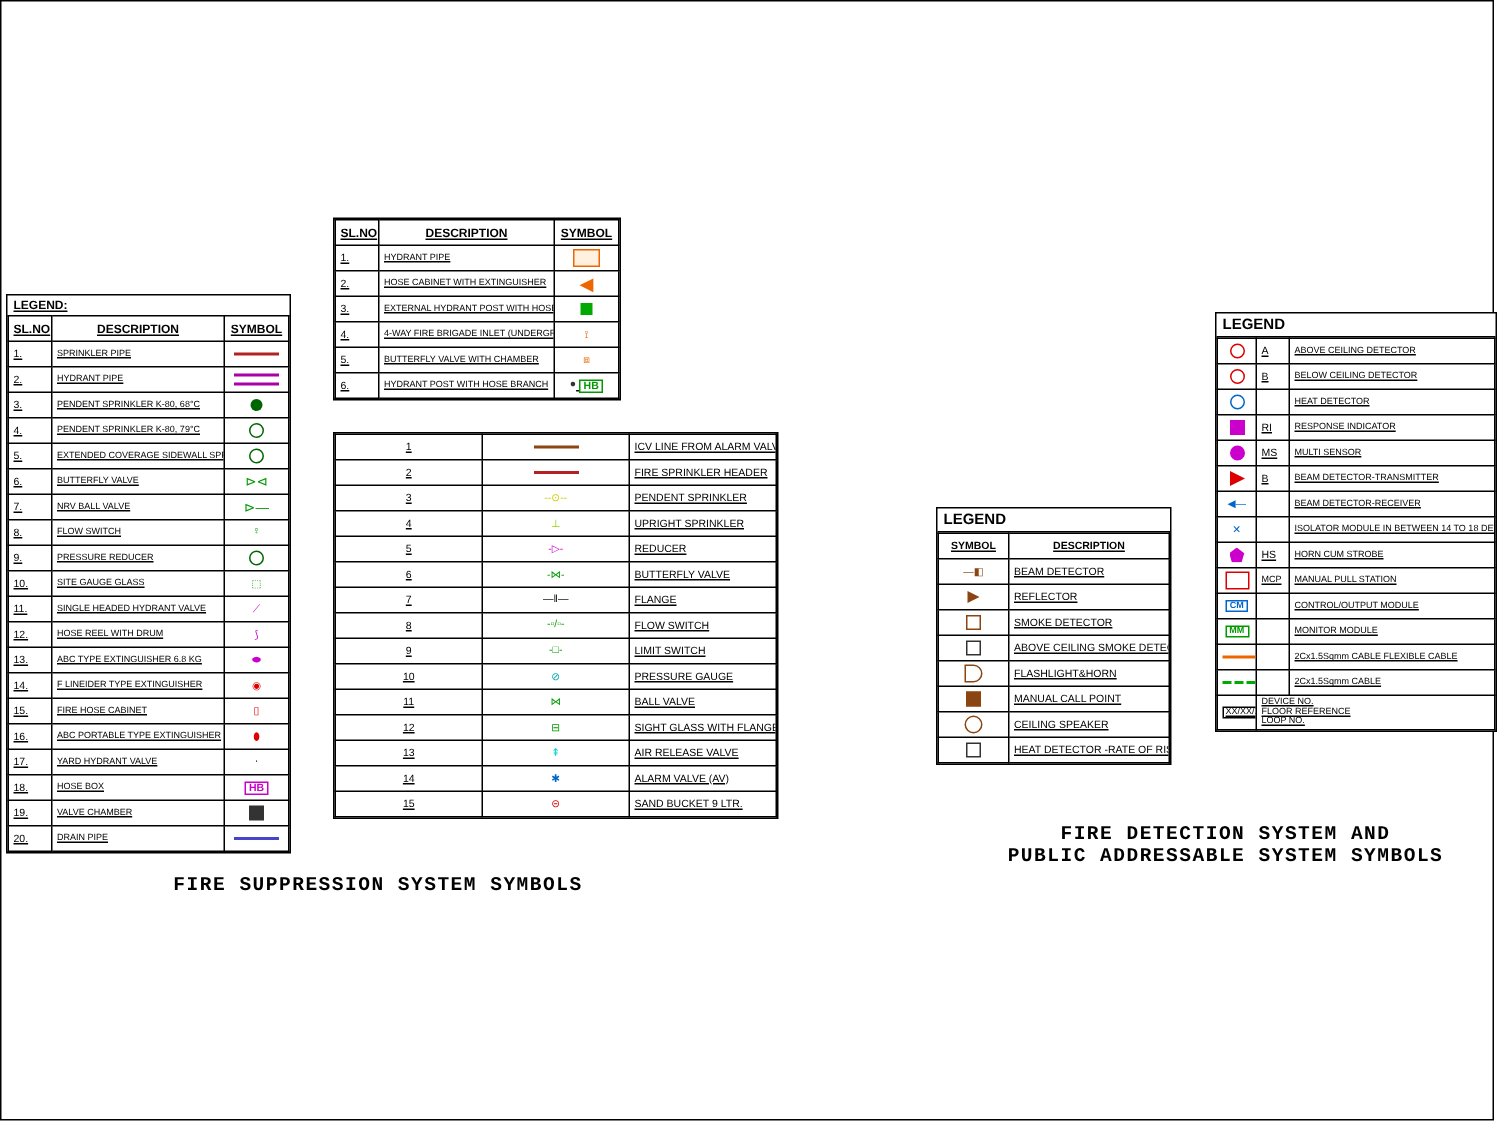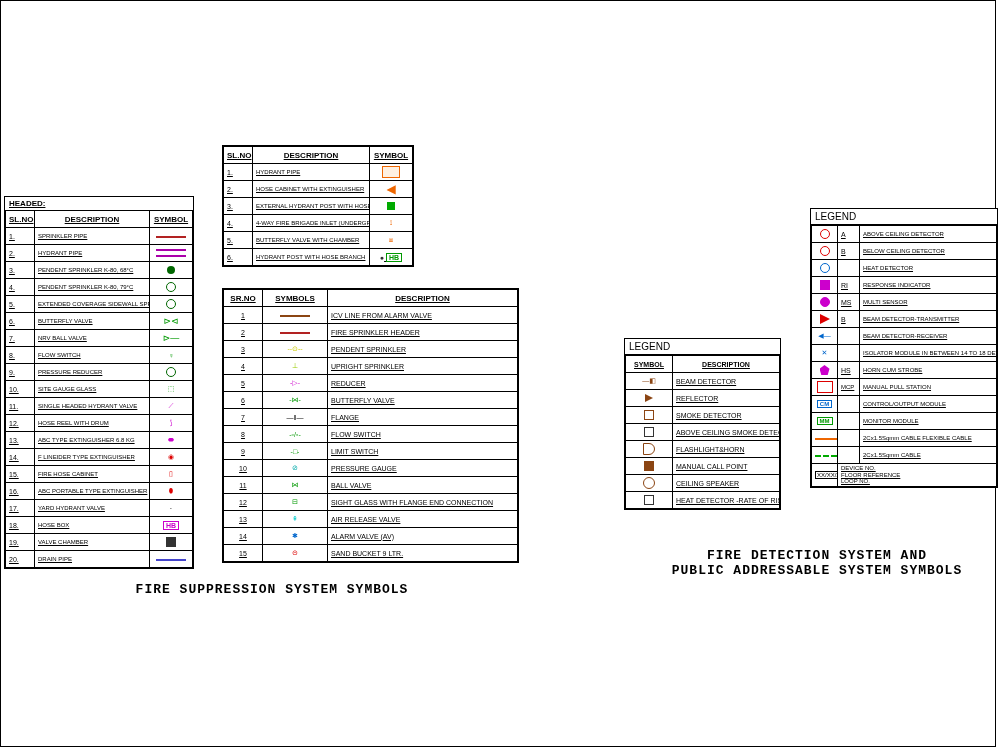--- a/index.html
+++ b/index.html
@@ -45,21 +45,21 @@
   }
   .title{
     position:absolute;
     font-family:'Courier New',monospace;
     font-weight:bold;
     font-size:13px;
     text-align:center;
     letter-spacing:1px;
   }
   .legend-title{
-    font-weight:normal;
+    font-weight:bold;
     font-size:10px;
     padding:2px 4px;
     border-bottom:1px solid #000;
   }
   .sym-cell{text-align:center;}
   .sym{display:inline-block;vertical-align:middle;}
   
   .line-red{width:30px;height:0;border-top:2px solid #b22222;}
   .line-dbl{width:30px;height:4px;border-top:2px solid #a0a;border-bottom:2px solid #a0a;}
   .line-brown{width:30px;height:0;border-top:2px solid #8b4513;}
@@ -89,21 +89,21 @@
   .small-txt{font-size:6px;}
   .col-sym{width:36px;}
   .col-no{width:22px;}
 </style>
 </head>
 <body>
 
 <div class="frame"></div>
 
 <div class="legend-box" style="left:4px;top:196px;width:188px;">
-  <div style="font-size:8px;font-weight:bold;text-decoration:underline;padding:2px 4px;border:none">HEADED:</div>
+  <div style="font-size:8px;font-weight:bold;text-decoration:underline;padding:2px 4px;border:none">LEGEND:</div>
   <table>
     <tbody>
         <tr>
       <th class="col-no">SL.NO</th>
       <th>DESCRIPTION</th>
       <th class="col-sym">SYMBOL</th>
     </tr>
     <tr>
           <td>1.</td>
           <td class="small-txt">SPRINKLER PIPE</td>
@@ -246,25 +246,20 @@
           <td class="small-txt">HYDRANT POST WITH HOSE BRANCH</td>
           <td class="sym-cell"><span class="sym" style="color:#333;">●</span> <span class="box-hb-g">HB</span></td>
         </tr>
   </tbody>
     </table>
 </div>
 
 <div class="legend-box" style="left:222px;top:288px;width:295px;">
   <table>
     <tbody>
-        <tr>
-      <th style="width:32px">SR.NO</th>
-      <th style="width:58px">SYMBOLS</th>
-      <th>DESCRIPTION</th>
-    </tr>
     <tr>
           <td style="text-align:center">1</td>
           <td class="sym-cell"><span class="sym line-brown"></span></td>
           <td>ICV LINE FROM ALARM VALVE</td>
         </tr>
     <tr>
           <td style="text-align:center">2</td>
           <td class="sym-cell"><span class="sym line-red"></span></td>
           <td>FIRE SPRINKLER HEADER</td>
         </tr>
@@ -465,15 +460,15 @@
       <td colspan="2" style="font-size:6px;line-height:1.1;">
         <span>DEVICE NO.</span><br>
         <span>FLOOR REFERENCE</span><br>
         <span>LOOP NO.</span>
       </td>
     </tr>
   </tbody>
     </table>
 </div>
 
-<div class="title" style="left:72px;top:582px;width:400px;">FIRE SUPPRESSION SYSTEM SYMBOLS</div>
+<div class="title" style="left:52px;top:582px;width:400px;">FIRE SUPPRESSION SYSTEM SYMBOLS</div>
 <div class="title" style="left:657px;top:548px;width:320px;white-space:pre-line;">FIRE DETECTION SYSTEM AND
 PUBLIC ADDRESSABLE SYSTEM SYMBOLS</div>
 
 </body></html>

